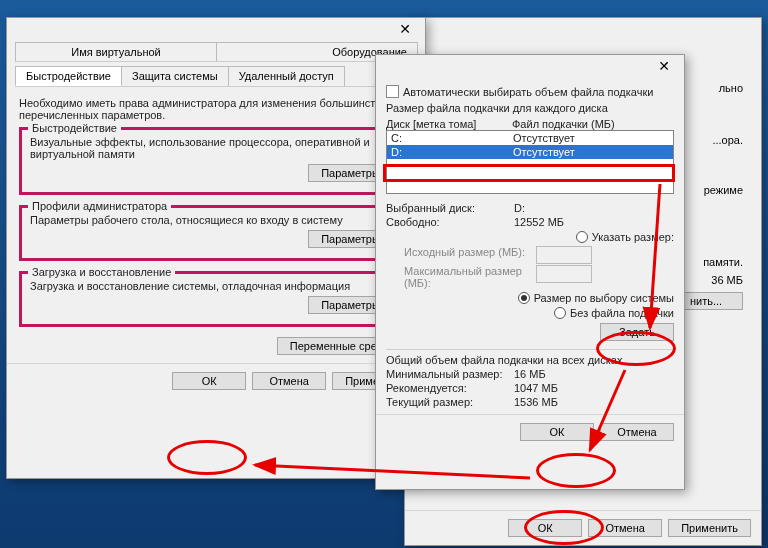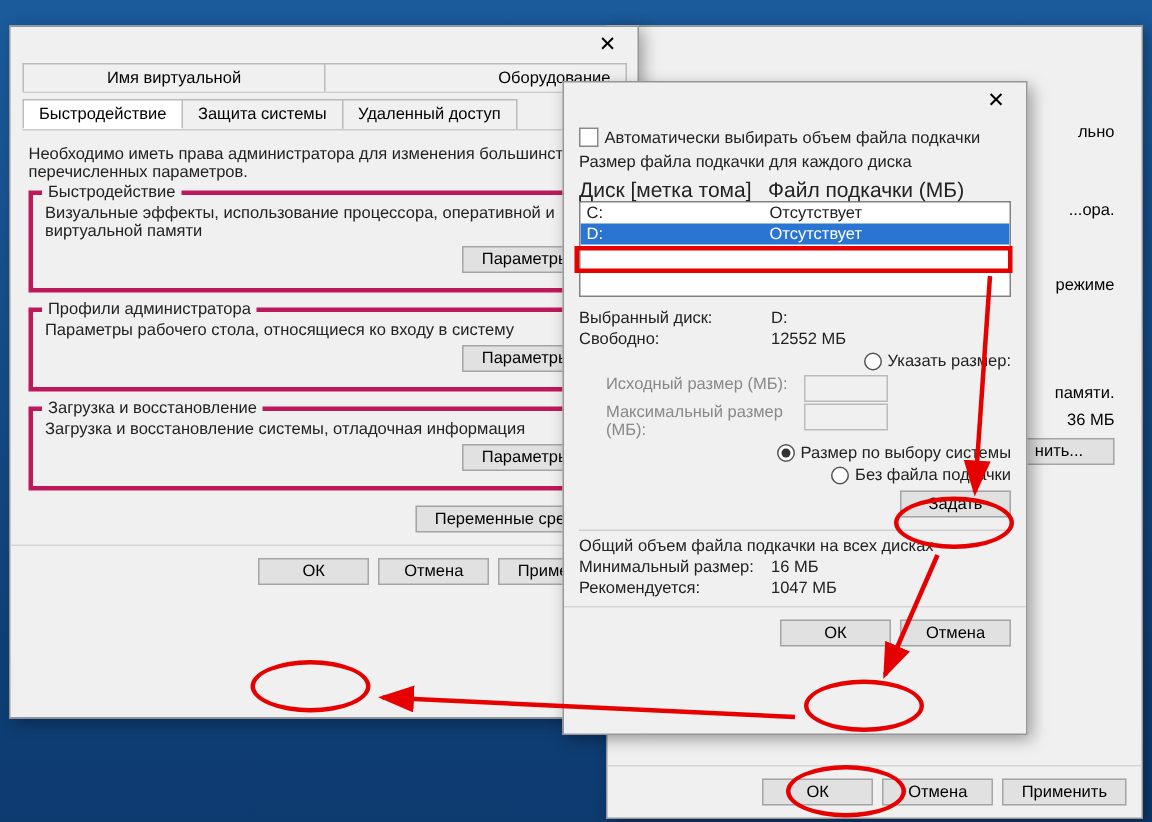--- a/index.html
+++ b/index.html
@@ -88,21 +88,21 @@
   .win2 .bodyback { padding: 40px 18px; font-size:11px; }
   .paramrow { display:flex; gap:8px; margin-top:12px; align-items:center; }
 
   
   .dlg { left:375px; top:54px; width:310px; height:436px; background:#f0f0f0; }
   .dlg .body { padding:6px 10px; }
 
   .checkbox { display:flex; gap:4px; align-items:center; margin-bottom:4px; }
   .cbbox { width:13px; height:13px; border:1px solid #888; background:#fff; cursor:pointer; }
 
-  .listhdr { display:flex; font-size:14px; margin:4px 0 0 0; }
+  .listhdr { display:flex; font-size:11px; margin:4px 0 0 0; }
   .listhdr div:first-child { width:126px; }
   .listbox {
     border:1px solid #828282;
     background:#fff;
     height:64px;
     overflow:hidden;
     font-size:11px;
   }
   .listrow { display:flex; padding:1px 4px; cursor:pointer; }
   .listrow div:first-child { width:122px; }
@@ -279,20 +279,24 @@
 
     <div class="sep"></div>
     <div>Общий объем файла подкачки на всех дисках</div>
     <div class="inforow">
       <div>Минимальный размер:</div>
       <div>16 МБ</div>
     </div>
     <div class="inforow">
       <div>Рекомендуется:</div>
       <div>1047 МБ</div>
+    </div>
+    <div class="inforow">
+      <div>Текущий размер:</div>
+      <div>1536 МБ</div>
     </div>
   </div>
   <div class="footer">
     <button class="btn">ОК</button>
     <button class="btn">Отмена</button>
   </div>
 </div>
 
 <div class="rect-ann" style="left:383px; top:164px; width:292px; height:18px;"></div>
 <div class="ann" style="left:596px; top:331px; width:80px; height:35px;"></div>

